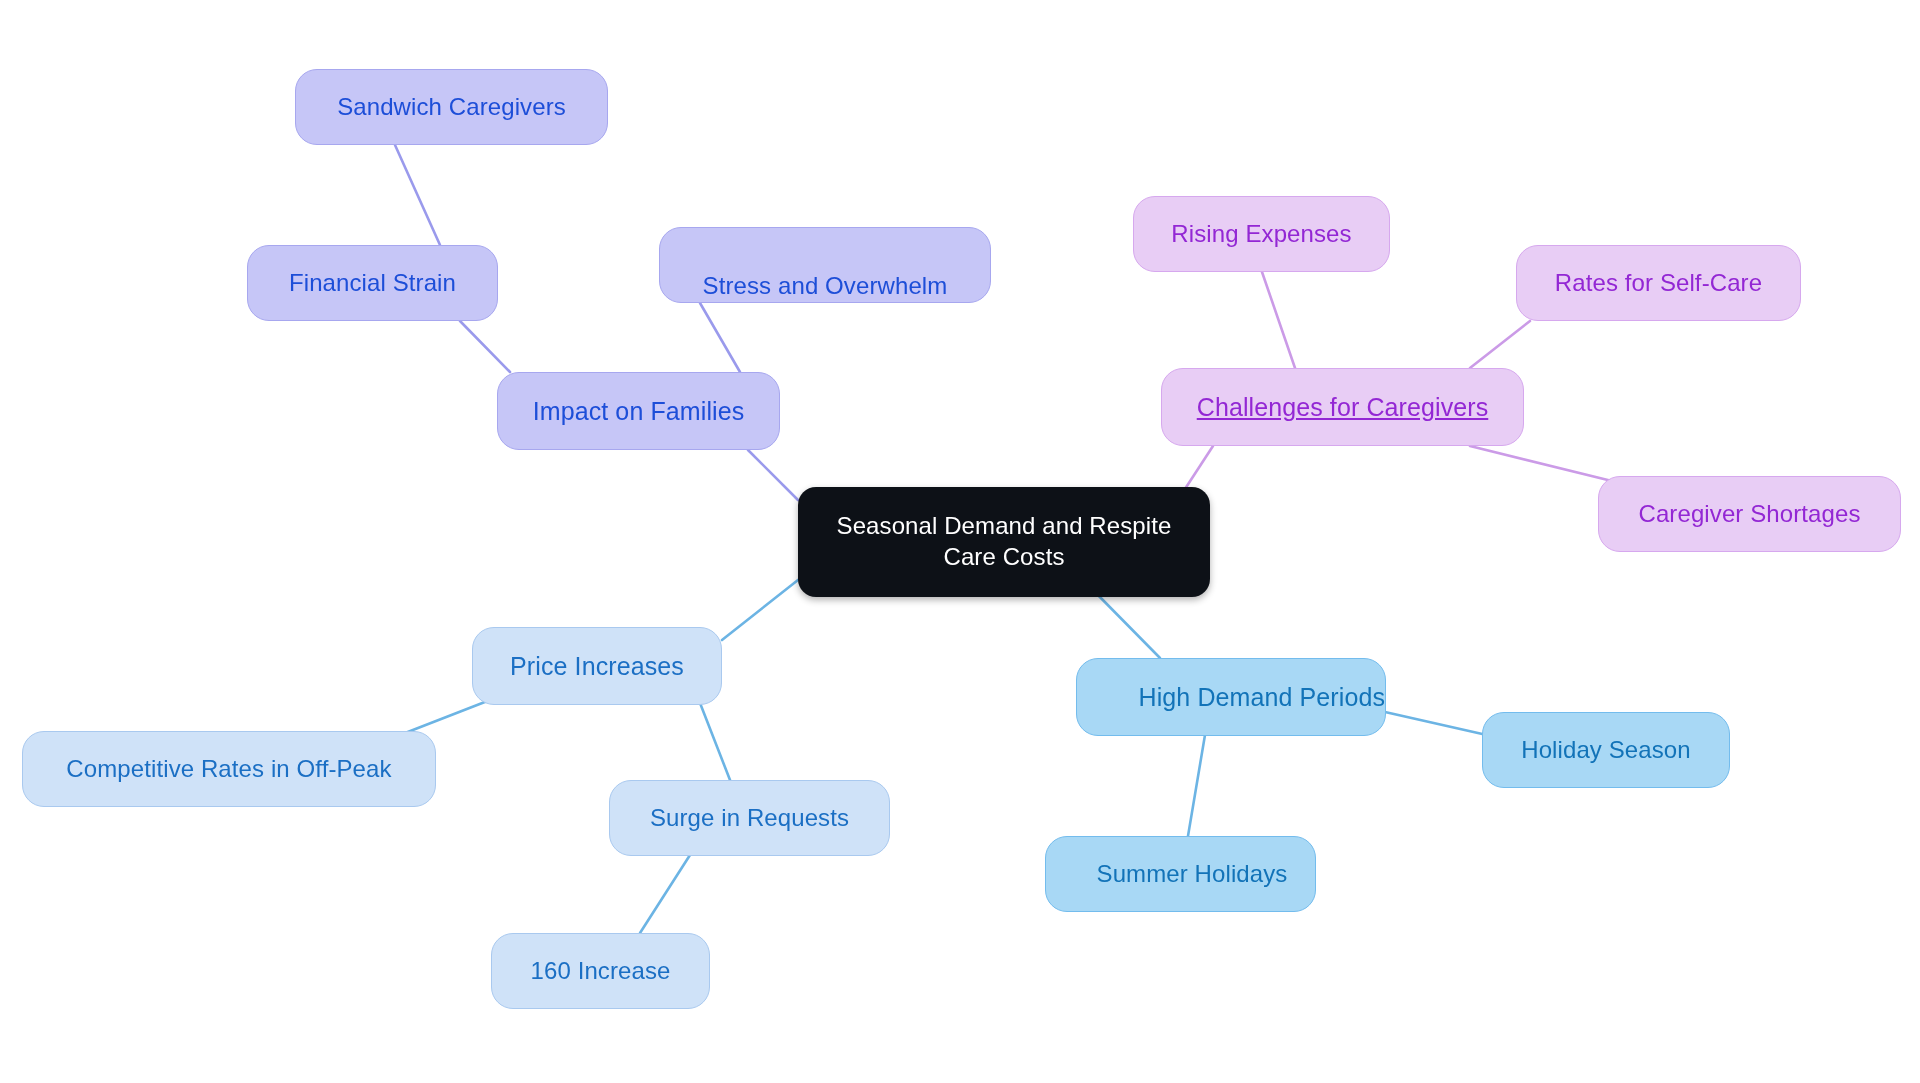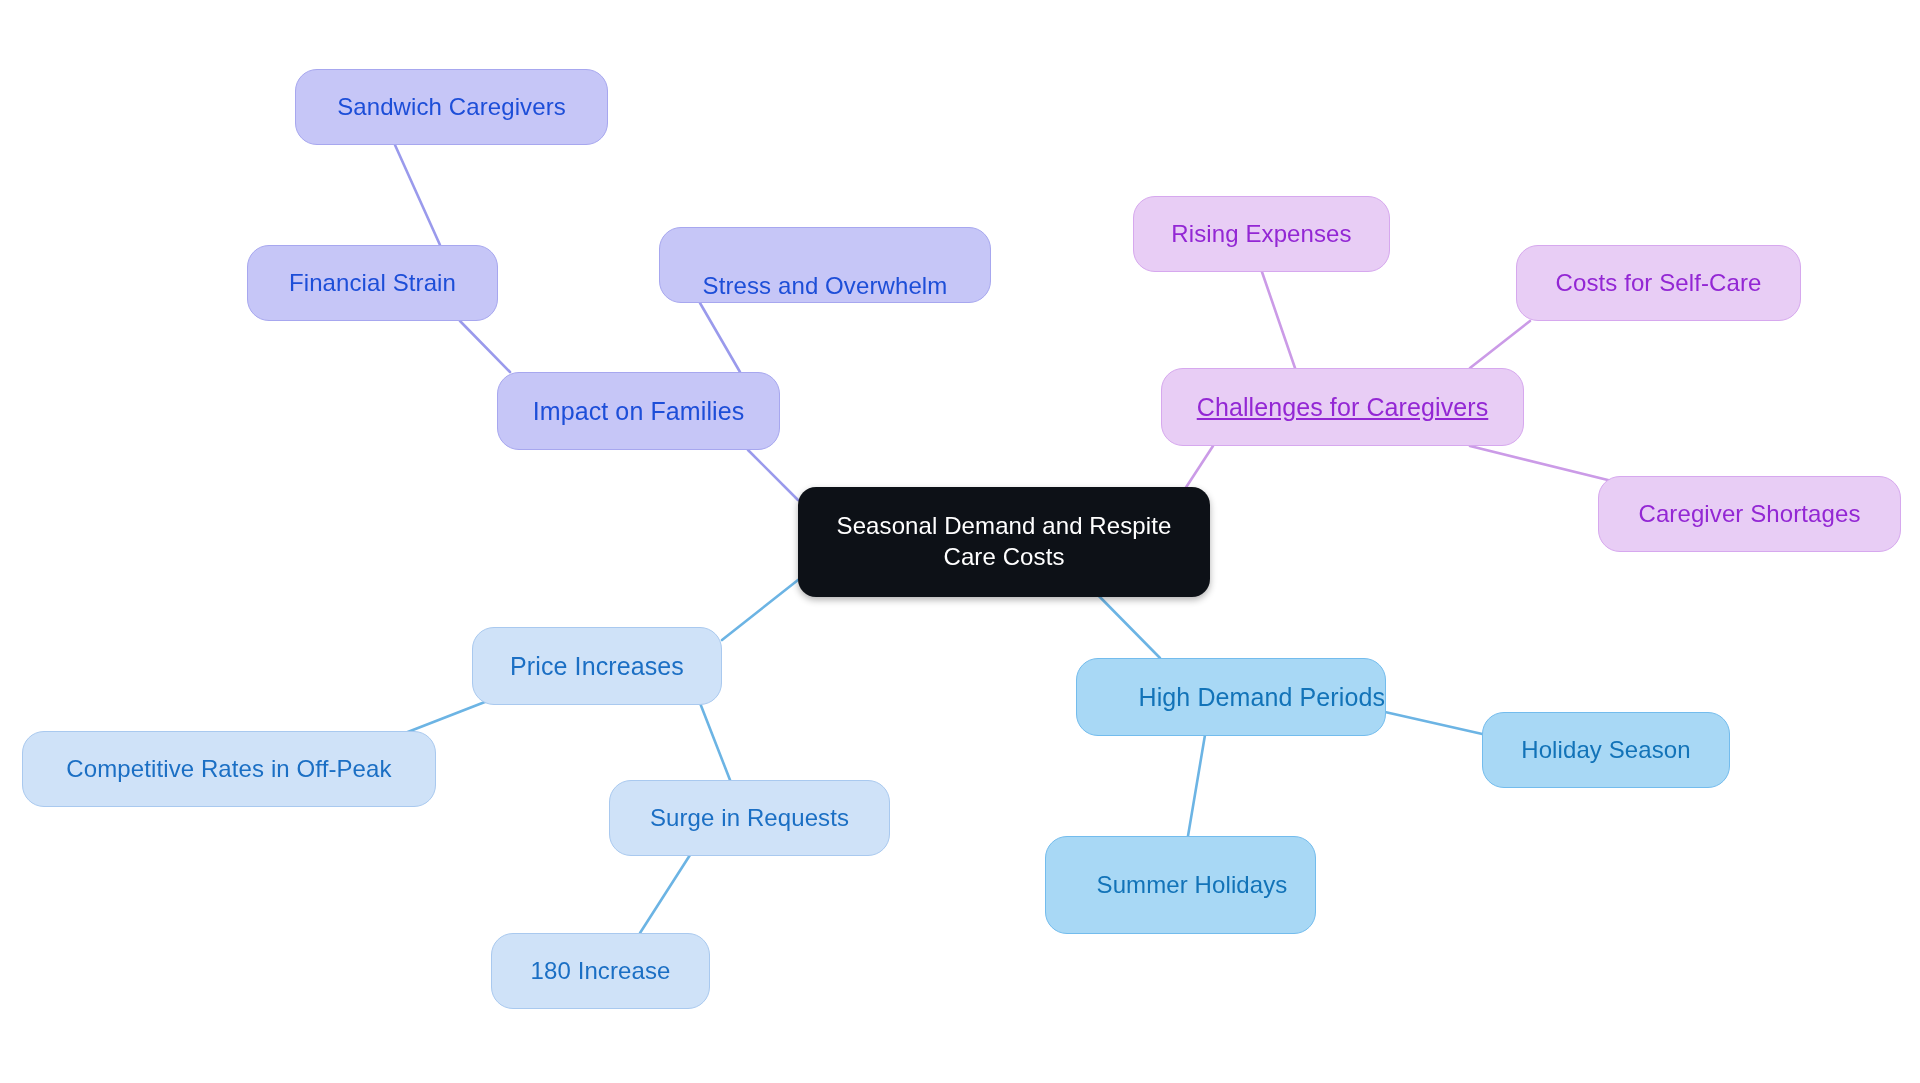--- a/index.html
+++ b/index.html
@@ -97,23 +97,23 @@
     </svg>
   <div id="node-layer">
       <div class="node root" style="left: 798px; top: 487px; width: 412px; height: 110px;"><span>Seasonal Demand and Respite
 Care Costs</span></div>
       <div class="node branch c-periwinkle" style="left: 497px; top: 372px; width: 283px; height: 78px;"><span>Impact on Families</span></div>
       <div class="node leaf c-periwinkle" style="left: 247px; top: 245px; width: 251px; height: 76px;"><span>Financial Strain</span></div>
       <div class="node leaf c-periwinkle" style="left: 295px; top: 69px; width: 313px; height: 76px;"><span>Sandwich Caregivers</span></div>
       <div class="node leaf c-periwinkle" style="left: 659px; top: 227px; width: 332px; height: 76px; align-items: flex-end;"><span>Stress and Overwhelm</span></div>
       <div class="node branch c-violet" style="left: 1161px; top: 368px; width: 363px; height: 78px; text-decoration: underline;"><span>Challenges for Caregivers</span></div>
       <div class="node leaf c-violet" style="left: 1133px; top: 196px; width: 257px; height: 76px;"><span>Rising Expenses</span></div>
-      <div class="node leaf c-violet" style="left: 1516px; top: 245px; width: 285px; height: 76px;"><span>Costs for Self-Care</span></div>
+      <div class="node leaf c-violet" style="left: 1516px; top: 245px; width: 285px; height: 76px;"><span>Rates for Self-Care</span></div>
       <div class="node leaf c-violet" style="left: 1598px; top: 476px; width: 303px; height: 76px;"><span>Caregiver Shortages</span></div>
       <div class="node branch c-lightblue" style="left: 472px; top: 627px; width: 250px; height: 78px;"><span>Price Increases</span></div>
       <div class="node leaf c-lightblue" style="left: 22px; top: 731px; width: 414px; height: 76px;"><span>Competitive Rates in Off-Peak</span></div>
       <div class="node leaf c-lightblue" style="left: 609px; top: 780px; width: 281px; height: 76px;"><span>Surge in Requests</span></div>
-      <div class="node leaf c-lightblue" style="left: 491px; top: 933px; width: 219px; height: 76px;"><span>180 Increase</span></div>
+      <div class="node leaf c-lightblue" style="left: 491px; top: 933px; width: 219px; height: 76px;"><span>160 Increase</span></div>
       <div class="node branch c-skyblue" style="left: 1076px; top: 658px; width: 310px; height: 78px; justify-content: flex-end;"><span>High Demand Periods</span></div>
       <div class="node leaf c-skyblue" style="left: 1482px; top: 712px; width: 248px; height: 76px;"><span>Holiday Season</span></div>
-      <div class="node leaf c-skyblue" style="left: 1045px; top: 836px; width: 271px; height: 98px; padding-left: 23px;"><span>Summer Holidays</span></div>
+      <div class="node leaf c-skyblue" style="left: 1045px; top: 836px; width: 271px; height: 76px; padding-left: 23px;"><span>Summer Holidays</span></div>
     </div>
 </div>
 
 </body></html>

